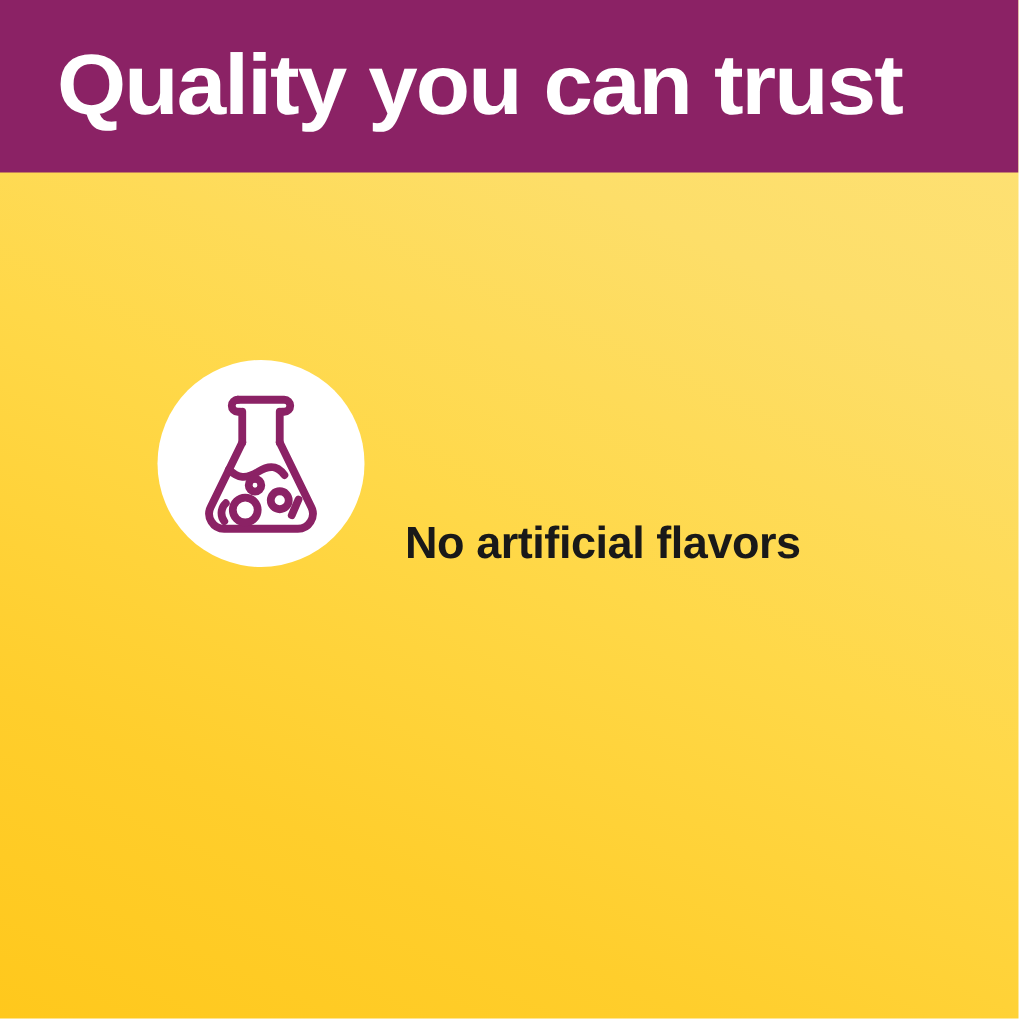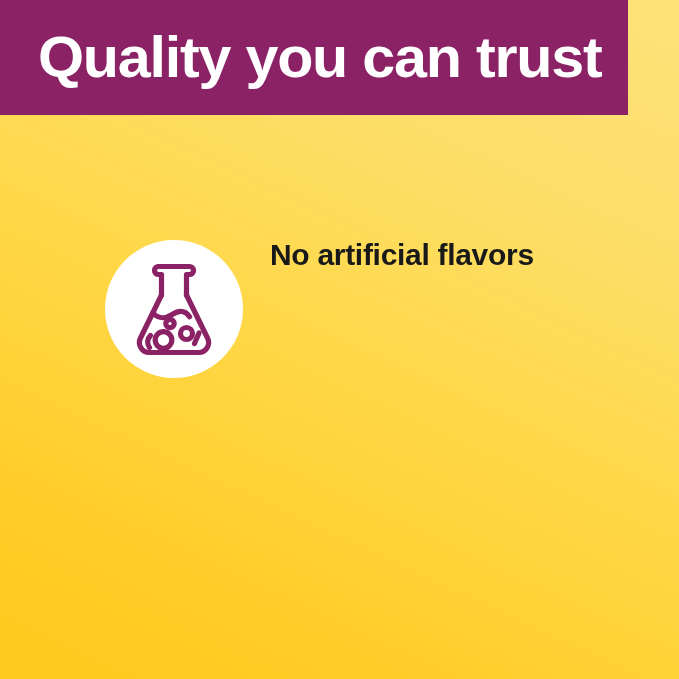--- a/index.html
+++ b/index.html
@@ -20,21 +20,21 @@
     height: 679px;
     overflow: hidden;
     background: linear-gradient(205deg, #FEE27A 0%, #FDDE69 26%, #FFD848 52%, #FFCE2C 78%, #FFC81C 100%);
   }
 
   
   .header-band {
     position: absolute;
     top: 0;
     left: 0;
-    width: 628px;
+    width: 679px;
     height: 115px;
     background: #8B2265;
     display: flex;
     align-items: center;
     box-sizing: border-box;
     padding-left: 38px;
   }
   .header-title {
     color: #FFFFFF;
     font-family: "Liberation Sans", sans-serif;
@@ -56,21 +56,21 @@
     width: 679px;
     height: 564px;
   }
 
   .feature-row {
     position: absolute;
     left: 0;
     width: 679px;
     height: 138px;
     display: flex;
-    align-items: flex-start;
+    align-items: flex-end;
   }
   .feature-row.row-1 { top: 125px; }
   .feature-row.row-2 { top: 303px; }
 
   .icon-badge {
     position: relative;
     flex: 0 0 auto;
     margin-left: 105px;
     width: 138px;
     height: 138px;

